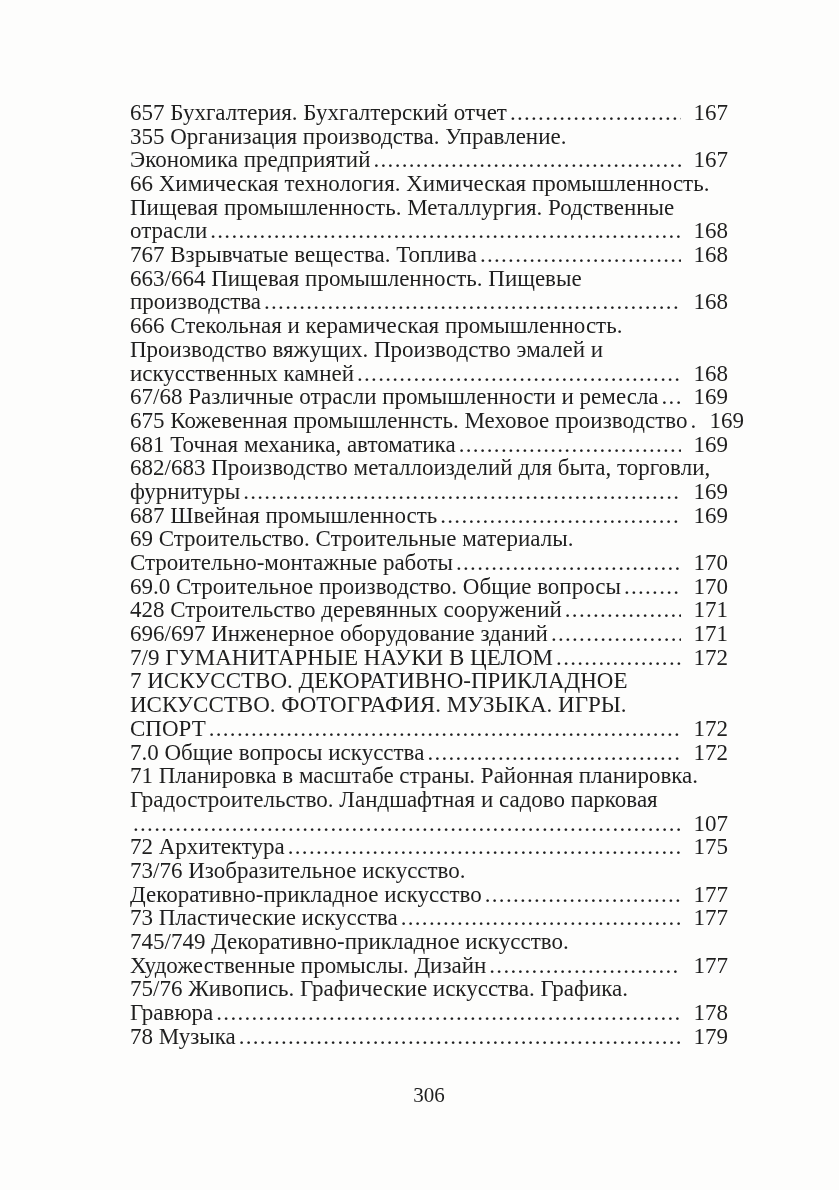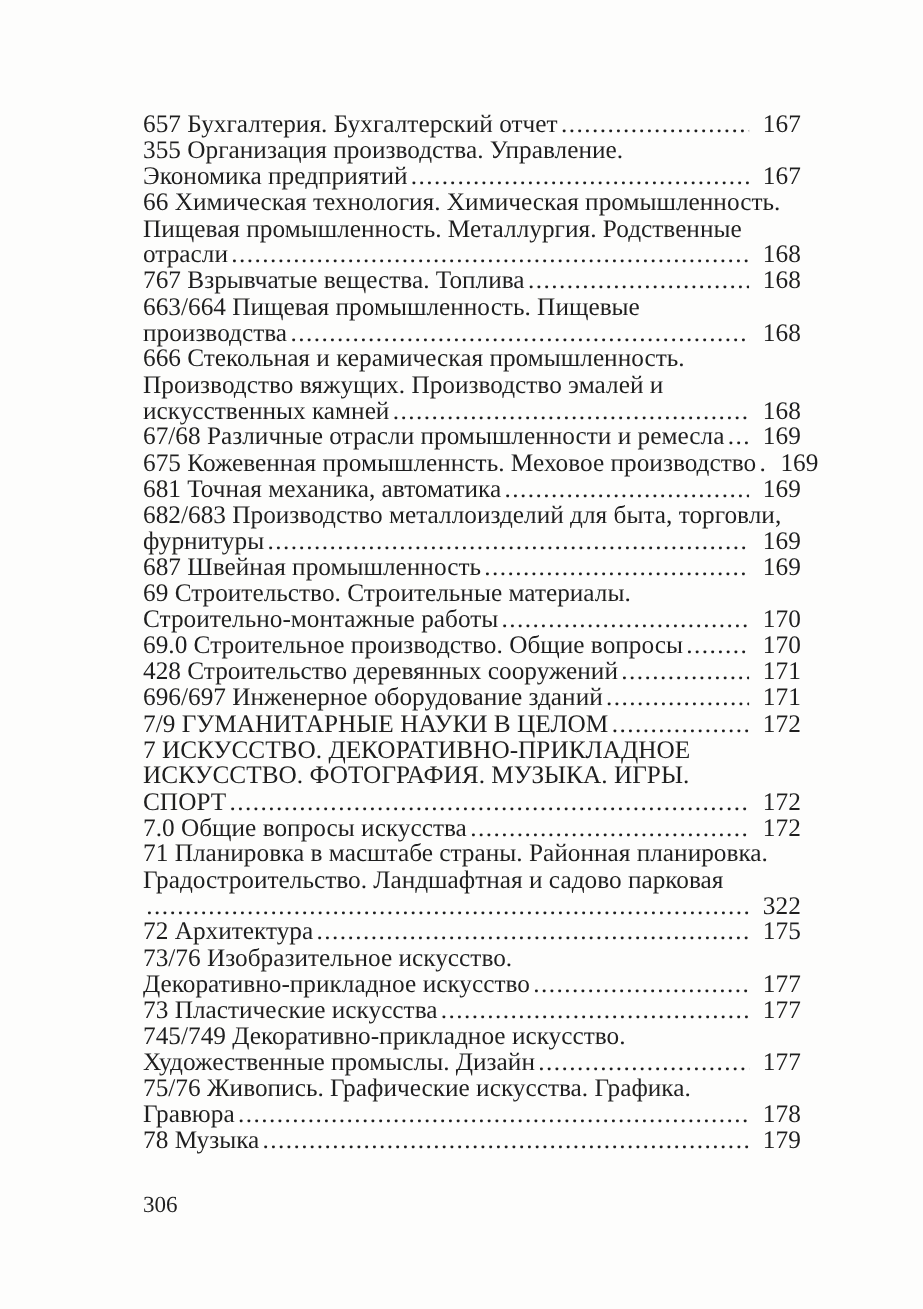--- a/index.html
+++ b/index.html
@@ -17,21 +17,21 @@
     overflow: hidden;
   }
   .toc {
     position: absolute;
     left: 130px;
     top: 101px;
     width: 598px;
   }
   .line {
     display: flex;
-    align-items: flex-start;
+    align-items: flex-end;
     height: 23.7px;
     line-height: 23.7px;
     font-size: 23px;
     white-space: nowrap;
   }
   .txt {
     flex: 0 0 auto;
   }
   .dots {
     flex: 1 1 auto;
@@ -45,21 +45,21 @@
   }
   .pg {
     flex: 0 0 auto;
     margin-left: 13px;
   }
   .folio {
     position: absolute;
     left: 130px;
     top: 1084px;
     width: 598px;
-    text-align: left;
+    text-align: center;
     font-size: 21px;
     line-height: 22px;
   }
 </style>
 </head>
 <body>
 
 <div class="page">
   <div class="toc">
       <div class="line">
@@ -183,21 +183,21 @@
         <span class="pg">172</span>
       </div>
       <div class="line">
         <span class="txt">71 Планировка в масштабе страны. Районная планировка.</span>
       </div>
       <div class="line">
         <span class="txt">Градостроительство. Ландшафтная и садово парковая</span>
       </div>
       <div class="line">
         <span class="dots"></span>
-        <span class="pg">322</span>
+        <span class="pg">107</span>
       </div>
       <div class="line">
         <span class="txt">72 Архитектура</span>
         <span class="dots"></span>
         <span class="pg">175</span>
       </div>
       <div class="line">
         <span class="txt">73/76 Изобразительное искусство.</span>
       </div>
       <div class="line">

